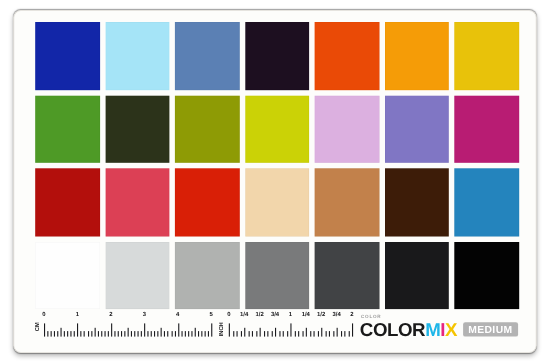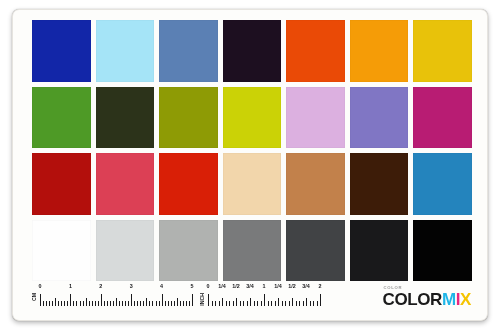--- a/index.html
+++ b/index.html
@@ -310,18 +310,19 @@
       </div>
     </div>
 
     <div id="brand">
       <div id="brand-stack">
         <div id="brand-sub">COLOR</div>
         <div id="brand-row">
           <div id="wordmark">
             <span class="k">COLOR</span><span class="c">M</span><span class="m">I</span><span class="y">X</span>
           </div>
+          <div id="grade-badge">MEDIUM</div>
         </div>
       </div>
     </div>
 
   </div>
 </div>
 
 </body></html>

